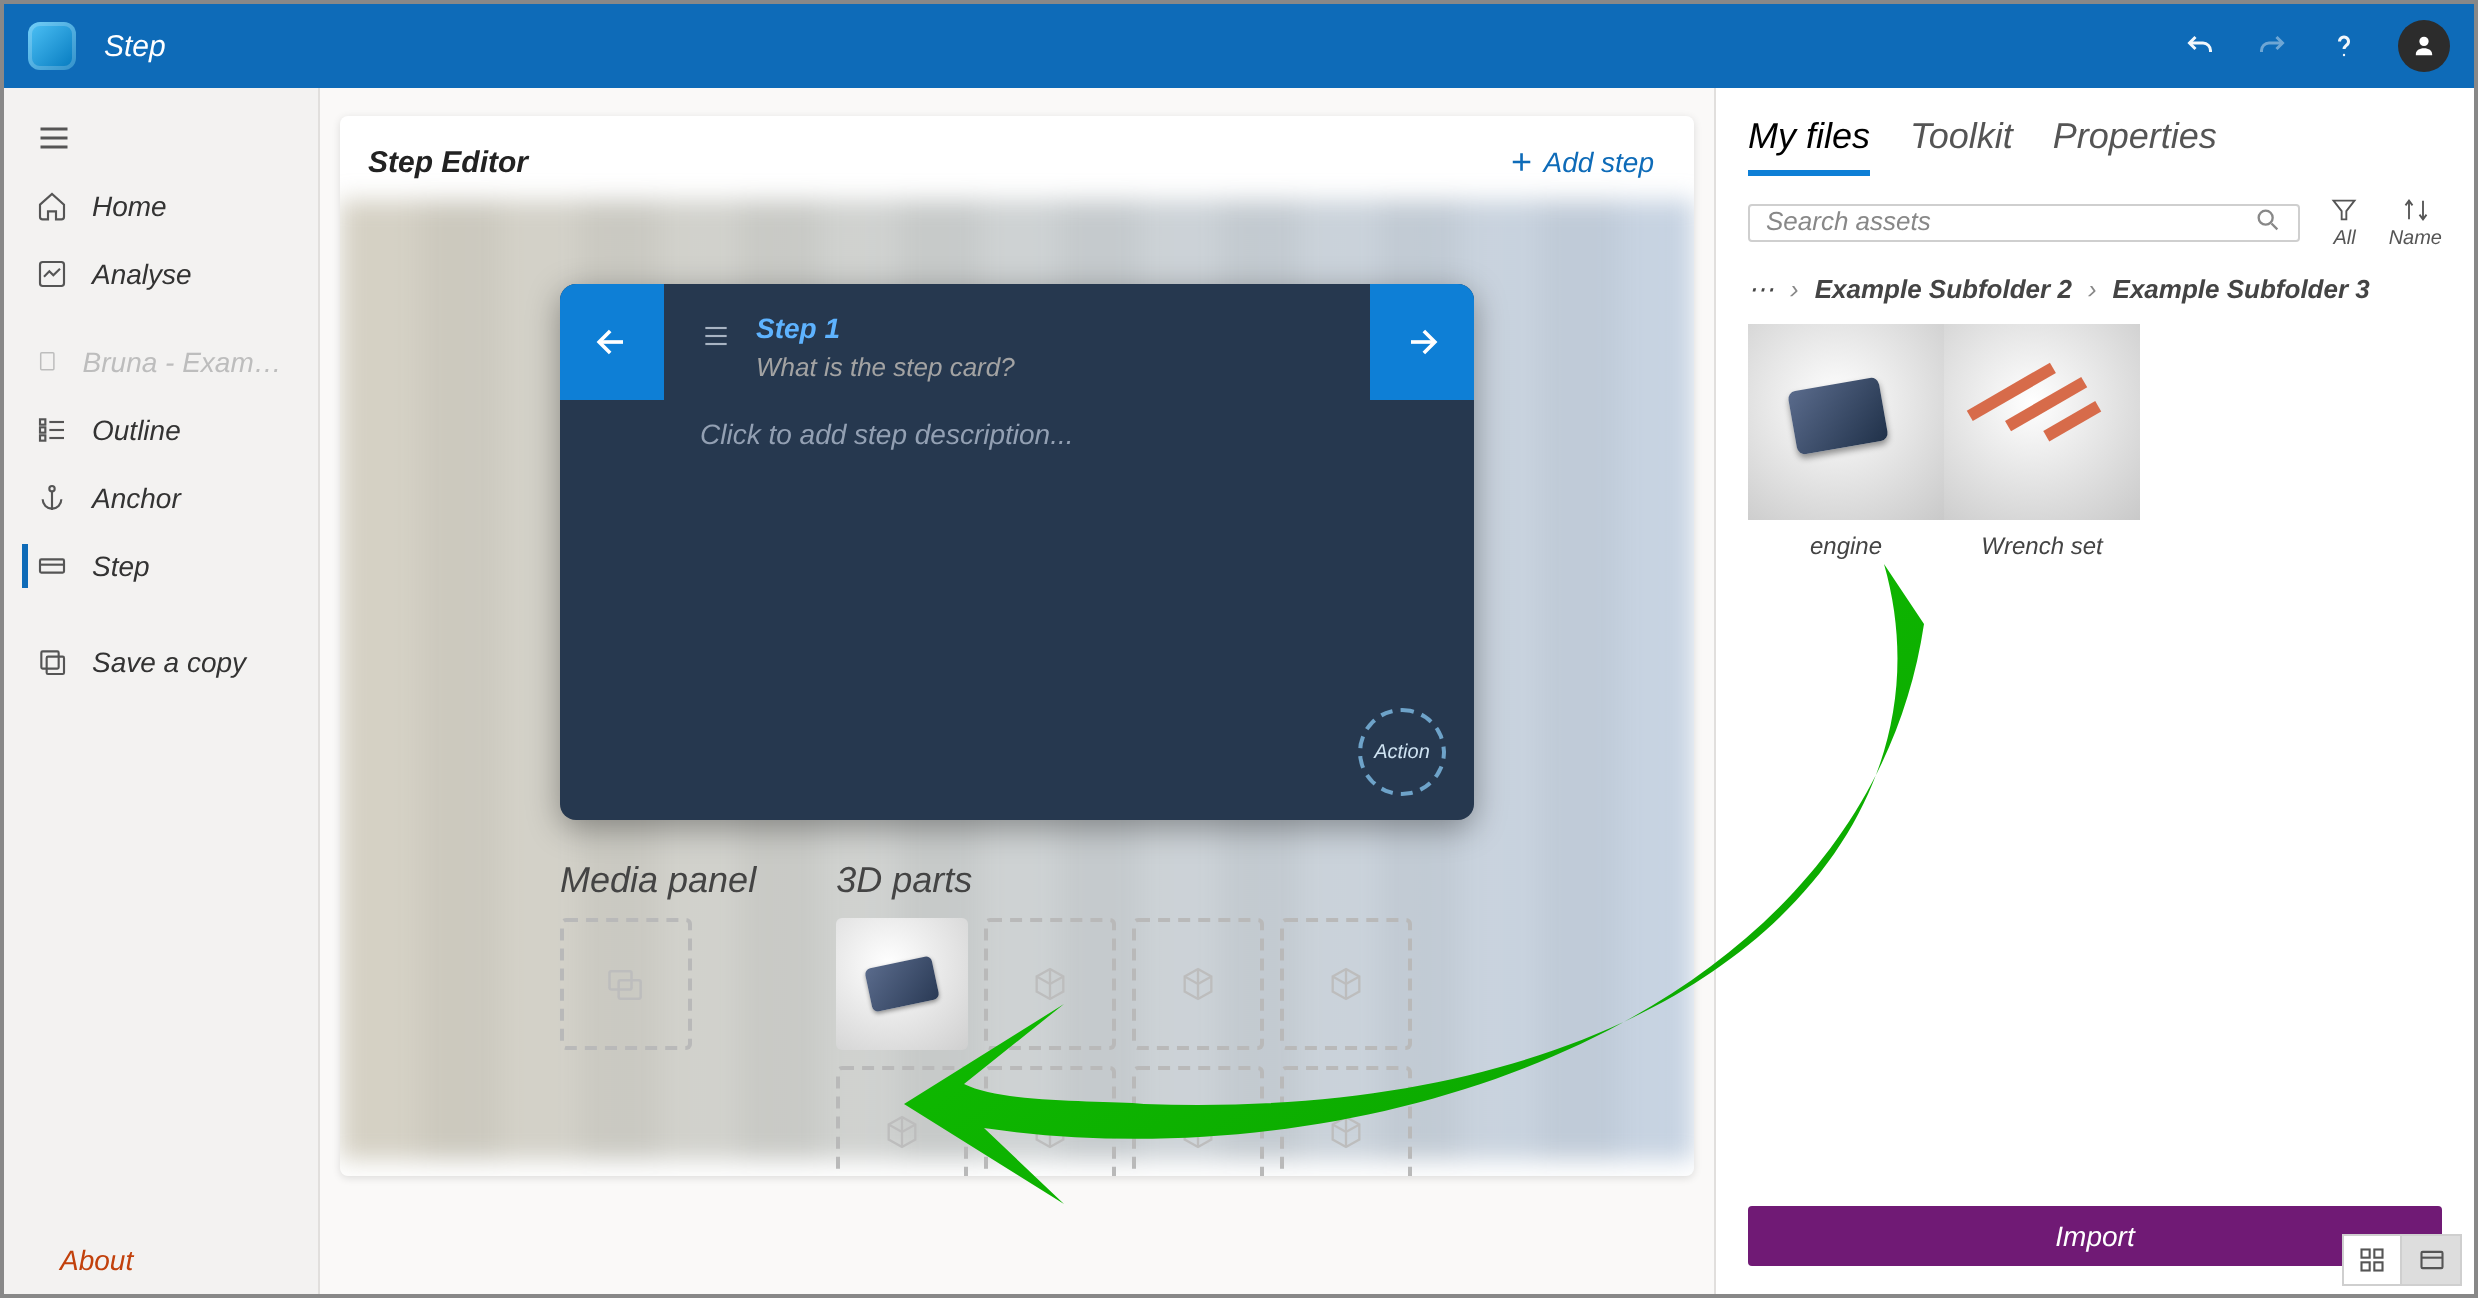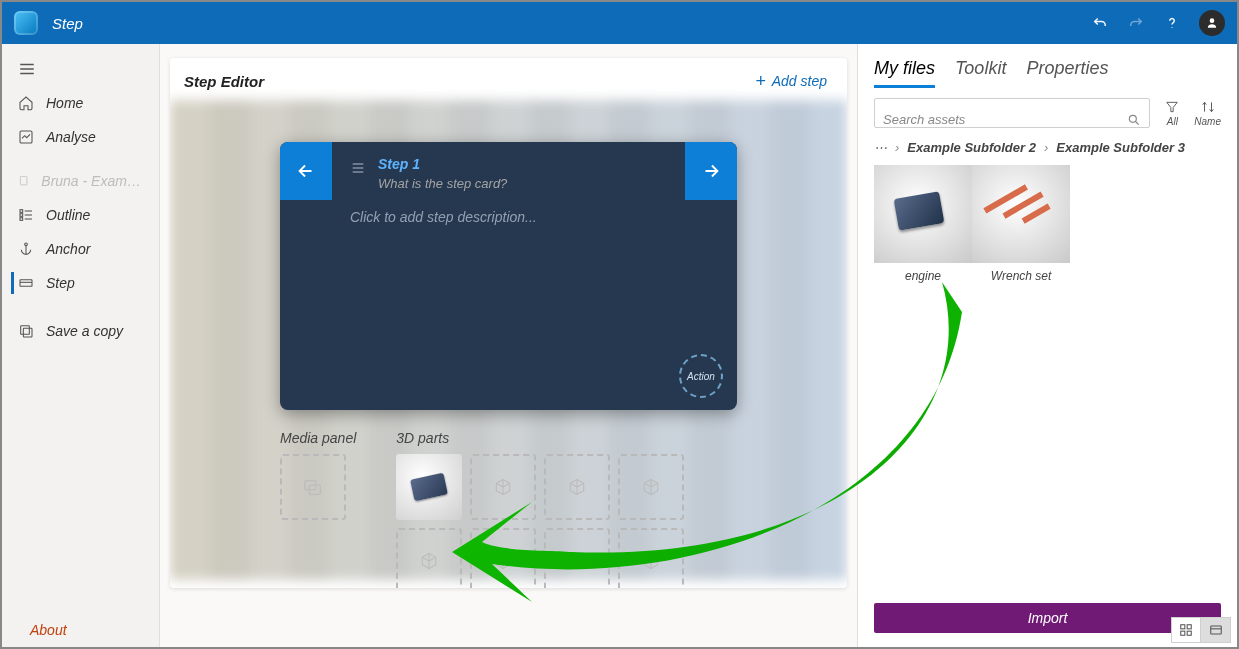--- a/index.html
+++ b/index.html
@@ -52,33 +52,33 @@
   .nav-right { right:0; border-top-right-radius:8px; }
   .stepcard .sc-body { padding: 14px 70px 14px 70px; }
   .sc-row { display:flex; align-items:flex-start; gap:12px; }
   .sc-listicon { width:16px; height:16px; margin-top:4px; opacity:.8; }
   .sc-title { color:#5eb3ff; font-weight:600; font-size:14px; }
   .sc-sub { color:#a3a3a3; font-size:13px; margin-top:4px; }
   .sc-placeholder { color:#93a0b3; font-size:14px; margin-top:18px; margin-left:0; }
   .action-chip { position:absolute; right:14px; bottom:12px; width:44px; height:44px; border-radius:50%; border:2px dashed #6ea3c9; display:flex; align-items:center; justify-content:center; color:#cfe3f2; font-size:10px; }
 
   .panels { display:flex; gap:40px; margin-top:20px; }
-  .panel-label { font-size:14px; color:#444; margin-bottom:8px; }
+  .panel-label { font-size:18px; color:#444; margin-bottom:8px; }
   .slot-grid { display:flex; flex-wrap:wrap; gap:8px; width: 300px; }
   .media-slot, .part-slot { width:66px; height:66px; border:2px dashed #b9b9b9; border-radius:3px; display:flex; align-items:center; justify-content:center; color:#bdbdbd; }
   .part-filled { border:none; background: radial-gradient(circle at 40% 35%, #fff, #cfcfcf); position:relative; }
   .part-filled::after { content:""; position:absolute; width:34px; height:22px; background: linear-gradient(135deg,#5a6b8c,#2a3a55); border-radius:3px; transform: rotate(-12deg); box-shadow:0 1px 2px rgba(0,0,0,.4); }
 
   
   .rightpanel { width:380px; background:#fff; border-left:1px solid #e1dfdd; display:flex; flex-direction:column; padding: 8px 0 0 0; }
   .tabs { display:flex; gap:20px; padding: 6px 32px 0 16px; }
   .tab { font-size:18px; color:#555; padding-bottom:6px; cursor:pointer; }
   .tab.active { color:#000; font-weight:500; border-bottom:3px solid #0e7fd6; }
   .searchrow { display:flex; align-items:center; gap:14px; padding: 10px 16px 6px 16px; }
-  .searchbox { flex:1; height:30px; border:1px solid #cfcfcf; border-radius:2px; display:flex; align-items:flex-end; padding:0 8px; color:#888; font-size:13px; }
+  .searchbox { flex:1; height:19px; border:1px solid #cfcfcf; border-radius:2px; display:flex; align-items:flex-start; padding:0 8px; color:#888; font-size:13px; }
   .searchbox span { flex:1; }
   .filtergroup { display:flex; flex-direction:column; align-items:center; font-size:10px; color:#555; cursor:pointer; gap:2px;}
   .filtergroup svg { width:16px; height:14px; }
   .breadcrumb { display:flex; align-items:center; gap:8px; padding: 6px 16px 10px 16px; font-size:13px; color:#444; }
   .breadcrumb .crumb { font-weight:600; }
   .breadcrumb .sep { color:#888; }
   .assets { display:flex; padding: 0 16px; }
   .asset { width:98px; display:flex; flex-direction:column; align-items:center; gap:6px; }
   .thumb { width:98px; height:98px; background:radial-gradient(circle at 45% 40%, #fff, #c9c9c9); position:relative; }
   .thumb.engine::after { content:""; position:absolute; left:22px; top:30px; width:46px; height:32px; background:linear-gradient(135deg,#5a6b8c,#203149); border-radius:4px; transform:rotate(-10deg); box-shadow:0 2px 3px rgba(0,0,0,.4);}

